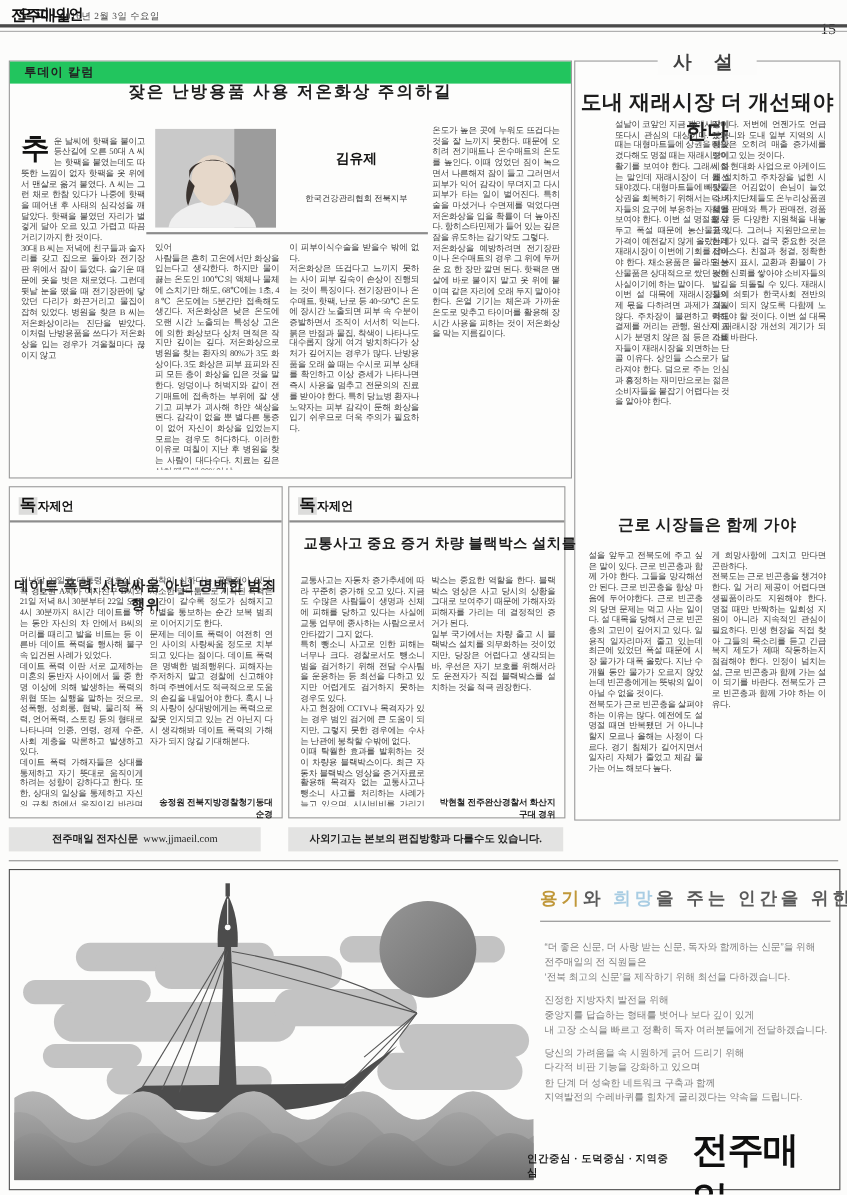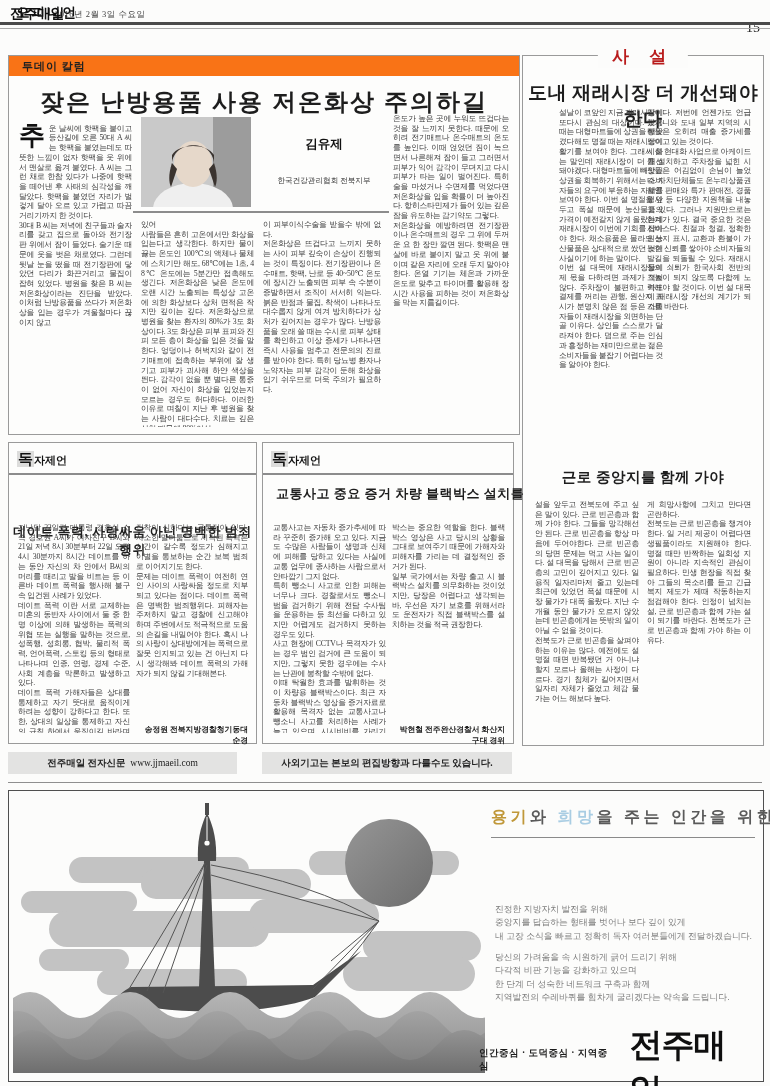--- a/index.html
+++ b/index.html
@@ -11,31 +11,31 @@
   .abs{position:absolute;}
   
   .masthead{font-family:"Liberation Sans","DejaVu Sans",sans-serif;font-weight:900;font-size:14px;letter-spacing:-0.5px;color:#111;}
   .hdate{font-size:8.5px;color:#444;letter-spacing:0.5px;}
   .hsection{font-weight:bold;font-size:13.5px;letter-spacing:2px;color:#111;}
   .hpage{font-size:14px;color:#222;}
   .hrule-thick{left:0;top:22px;width:770px;height:2.5px;background:#4a4a4a;}
   .hrule-thin{left:0;top:27.5px;width:770px;height:1px;background:#a8a8a8;}
   
   .box{border:1px solid #9a9a9a;background:#fdfdfc;}
-  .kickerbar{background:#f97316;height:20px;line-height:20px;padding-left:13px;
+  .kickerbar{background:#22c55e;height:20px;line-height:20px;padding-left:13px;
     font-weight:bold;font-size:11px;letter-spacing:1px;color:#222;}
   .btitle{font-weight:bold;color:#1d1d1d;text-align:center;}
   .colT{font-size:7.8px;line-height:9.7px;letter-spacing:-0.2px;color:#3a3a3a;
     text-align:justify;word-break:break-all;white-space:pre-line;overflow:hidden;}
   .dropcap{float:left;font-size:26px;line-height:22px;font-weight:bold;margin:1px 4px 0 0;color:#111;}
   .divline{background:#8c8c8c;height:1.5px;}
   .byline{font-weight:bold;font-size:7.8px;color:#222;text-align:right;}
   
   .sasul-label{left:50%;transform:translateX(-50%);top:-11px;background:#fcfcfb;
-    padding:0 14px;font-weight:bold;font-size:17px;letter-spacing:8px;white-space:nowrap;color:#b91c1c;}
+    padding:0 14px;font-weight:bold;font-size:17px;letter-spacing:8px;white-space:nowrap;color:#404040;}
   
   .rk-big{font-size:15px;font-weight:bold;background:#dcdcdb;padding:0 1px;color:#111;}
   .rk-rest{font-size:11px;font-weight:bold;color:#111;}
   
   .fbar{background:#e3e3e2;height:22px;line-height:22px;text-align:center;font-size:9.5px;color:#222;}
   .fbar b{font-weight:bold;}
   .pagerule{left:8px;top:782px;width:754px;height:1px;background:#8f8f8f;}
   
   .adbox{border:1px solid #4f4f4f;}
   .adhead{font-weight:bold;font-size:16px;letter-spacing:3.5px;white-space:nowrap;
@@ -55,21 +55,21 @@
 
 <div class="abs masthead" style="left:10px;top:5px;">전주매일</div>
 <div class="abs hdate" style="left:55px;top:9px;">2016년 2월 3일 수요일</div>
 <div class="abs hsection" style="left:16px;right:0;top:4px;text-align:left;">오피니언</div>
 <div class="abs hpage" style="right:10px;top:20px;">15</div>
 <div class="abs hrule-thick"></div>
 <div class="abs hrule-thin"></div>
 
 <div class="abs box" style="left:8px;top:55px;width:510px;height:378px;">
   <div class="kickerbar">투데이 칼럼</div>
-  <div class="abs btitle" style="left:0;width:100%;top:30px;font-size:24px;letter-spacing:2px;">잦은 난방용품 사용 저온화상 주의하길</div>
+  <div class="abs btitle" style="left:0;width:100%;top:18px;font-size:15px;letter-spacing:2px;">잦은 난방용품 사용 저온화상 주의하길</div>
 
   <div class="abs colT" style="left:10px;top:58px;width:113px;height:313px;">
     <span class="dropcap">추</span><span>운 날씨에 핫팩을 붙이고 등산길에 오른 50대 A 씨는 핫팩을 붙였는데도 따뜻한 느낌이 없자 핫팩을 옷 위에서 맨살로 옮겨 붙였다. A 씨는 그런 채로 한참 있다가 나중에 핫팩을 떼어낸 후 사태의 심각성을 깨달았다. 핫팩을 붙였던 자리가 벌겋게 달아 오르 있고 가렵고 따끔거리기까지 한 것이다.
 30대 B 씨는 저녁에 친구들과 술자리를 갖고 집으로 돌아와 전기장판 위에서 잠이 들었다. 술기운 때문에 옷을 벗은 채로였다. 그런데 뒷날 눈을 떴을 때 전기장판에 닿았던 다리가 화끈거리고 물집이 잡혀 있었다. 병원을 찾은 B 씨는 저온화상이라는 진단을 받았다. 이처럼 난방용품을 쓰다가 저온화상을 입는 경우가 겨울철마다 끊이지 않고</span>
   </div>
 
   <div class="abs" style="left:132px;top:61px;width:110px;height:90px;">
     <svg width="110" height="90" viewBox="0 0 110 90">
       <rect width="110" height="90" fill="#c9c9c9"></rect>
       <rect x="72" width="38" height="90" fill="#9c9c9c"></rect>
@@ -94,21 +94,21 @@
 
 <div class="abs box" style="left:522px;top:55px;width:240px;height:689px;">
   <div class="abs sasul-label">사 설</div>
 
   <div class="abs btitle" style="left:0;width:100%;top:24px;font-size:19px;letter-spacing:0.5px;">도내 재래시장 더 개선돼야 한다</div>
   <div class="abs colT" style="left:12px;top:52px;width:104px;height:346px;margin-left:24px;">설날이 코앞인 지금 재래시장이 또다시 관심의 대상이다. 보통 때는 대형마트들에 상권을 빼앗겼다해도 명절 때는 재래시장이 활기를 보여야 한다. 그래서 하는 말인데 재래시장이 더 개선돼야겠다. 대형마트들에 빼앗긴 상권을 회복하기 위해서는 소비자들의 요구에 부응하는 자세를 보여야 한다. 이번 설 명절을 앞두고 폭설 때문에 농산물품의 가격이 예전같지 않게 올랐는데 재래시장이 이번에 기회를 잡아야 한다. 채소용품은 몰라도 농산물품은 상대적으로 쌌던 것이 사실이기에 하는 말이다.
 이번 설 대목에 재래시장들이 제 몫을 다하려면 과제가 적지 않다. 주차장이 불편하고 카드 결제를 꺼리는 관행, 원산지 표시가 분명치 않은 점 등은 소비자들이 재래시장을 외면하는 단골 이유다. 상인들 스스로가 달라져야 한다. 덤으로 주는 인심과 흥정하는 재미만으로는 젊은 소비자들을 붙잡기 어렵다는 것을 알아야 한다.</div>
   <div class="abs colT" style="left:124px;top:52px;width:104px;height:346px;">말이다. 저번에 언젠가도 언급했거니와 도내 일부 지역의 시장들은 오히려 매출 증가세를 보이고 있는 것이다.
 시설 현대화 사업으로 아케이드를 설치하고 주차장을 넓힌 시장들은 어김없이 손님이 늘었다. 자치단체들도 온누리상품권 할인 판매와 특가 판매전, 경품 행사 등 다양한 지원책을 내놓고 있다. 그러나 지원만으로는 한계가 있다. 결국 중요한 것은 서비스다. 친절과 청결, 정확한 원산지 표시, 교환과 환불이 가능한 신뢰를 쌓아야 소비자들의 발길을 되돌릴 수 있다. 재래시장의 쇠퇴가 한국사회 전반의 그늘이 되지 않도록 다함께 노력해야 할 것이다. 이번 설 대목이 재래시장 개선의 계기가 되기를 바란다.</div>
 
-  <div class="abs btitle" style="left:0;width:100%;top:412px;font-size:14.5px;letter-spacing:0.5px;">근로 중앙지를 함께 가야</div>
+  <div class="abs btitle" style="left:0;width:100%;top:412px;font-size:14.5px;letter-spacing:0.5px;">근로 시장들은 함께 가야</div>
   <div class="abs colT" style="left:12px;top:444px;width:104px;height:238px;">설을 앞두고 전북도에 주고 싶은 말이 있다. 근로 빈곤층과 함께 가야 한다. 그들을 망각해선 안 된다. 근로 빈곤층을 항상 마음에 두어야한다. 근로 빈곤층의 당면 문제는 먹고 사는 일이다. 설 대목을 당해서 근로 빈곤층의 고민이 깊어지고 있다. 일용직 일자리마저 줄고 있는데 최근에 있었던 폭설 때문에 시장 물가가 대폭 올랐다. 지난 수 개월 동안 물가가 오르지 않았는데 빈곤층에게는 뜻밖의 일이 아닐 수 없을 것이다.
 전북도가 근로 빈곤층을 살펴야 하는 이유는 많다. 예전에도 설 명절 때면 반복됐던 거 아니냐 할지 모르나 올해는 사정이 다르다. 경기 침체가 길어지면서 일자리 자체가 줄었고 체감 물가는 어느 해보다 높다.</div>
   <div class="abs colT" style="left:124px;top:444px;width:104px;height:238px;">게 희망사항에 그치고 만다면 곤란하다.
 전북도는 근로 빈곤층을 챙겨야 한다. 일 거리 제공이 어렵다면 생필품이라도 지원해야 한다. 명절 때만 반짝하는 일회성 지원이 아니라 지속적인 관심이 필요하다. 민생 현장을 직접 찾아 그들의 목소리를 듣고 긴급 복지 제도가 제때 작동하는지 점검해야 한다. 인정이 넘치는 설, 근로 빈곤층과 함께 가는 설이 되기를 바란다. 전북도가 근로 빈곤층과 함께 가야 하는 이유다.</div>
 </div>
 
 <div class="abs box" style="left:8px;top:442px;width:247px;height:300px;">
   <div class="abs" style="left:8px;top:7px;">
     <span class="rk-big">독</span><span class="rk-rest">자제언</span>
   </div>
@@ -206,20 +206,23 @@
       <path d="M-20,226 Q5,198 30,226 T80,226 T130,226 T180,226 T230,226 T280,226 T330,226 T380,226 T430,226 T480,226 L480,274 L-20,274 Z" fill="url(#wv2)"></path>
       <path d="M-8,246 Q19,216 46,246 T100,246 T154,246 T208,246 T262,246 T316,246 T370,246 T424,246 T478,246 L478,274 L-8,274 Z" fill="url(#wv3)"></path>
     </svg>
   </div>
 
   <div class="abs adhead" style="left:482px;top:16px;">
     <span class="gold">용기</span><span>와 </span><span class="blue">희망</span><span>을 주는 인간을 위한 정론지</span>
   </div>
   <div class="abs adrule" style="left:482px;top:46px;width:264px;"></div>
 
+  <div class="abs adp" style="left:486px;top:64px;width:262px;">“더 좋은 신문, 더 사랑 받는 신문, 독자와 함께하는 신문”을 위해
+전주매일의 전 직원들은
+‘전북 최고의 신문’을 제작하기 위해 최선을 다하겠습니다.</div>
   <div class="abs adp" style="left:486px;top:112px;width:262px;">진정한 지방자치 발전을 위해
 중앙지를 답습하는 형태를 벗어나 보다 깊이 있게
 내 고장 소식을 빠르고 정확히 독자 여러분들에게 전달하겠습니다.</div>
   <div class="abs adp" style="left:486px;top:160px;width:262px;">당신의 가려움을 속 시원하게 긁어 드리기 위해
 다각적 비판 기능을 강화하고 있으며
 한 단계 더 성숙한 네트워크 구축과 함께
 지역발전의 수레바퀴를 힘차게 굴리겠다는 약속을 드립니다.</div>
 
   <div class="abs logorow" style="left:470px;top:232px;width:278px;">
     <span class="adslogan">인간중심 · 도덕중심 · 지역중심</span>

